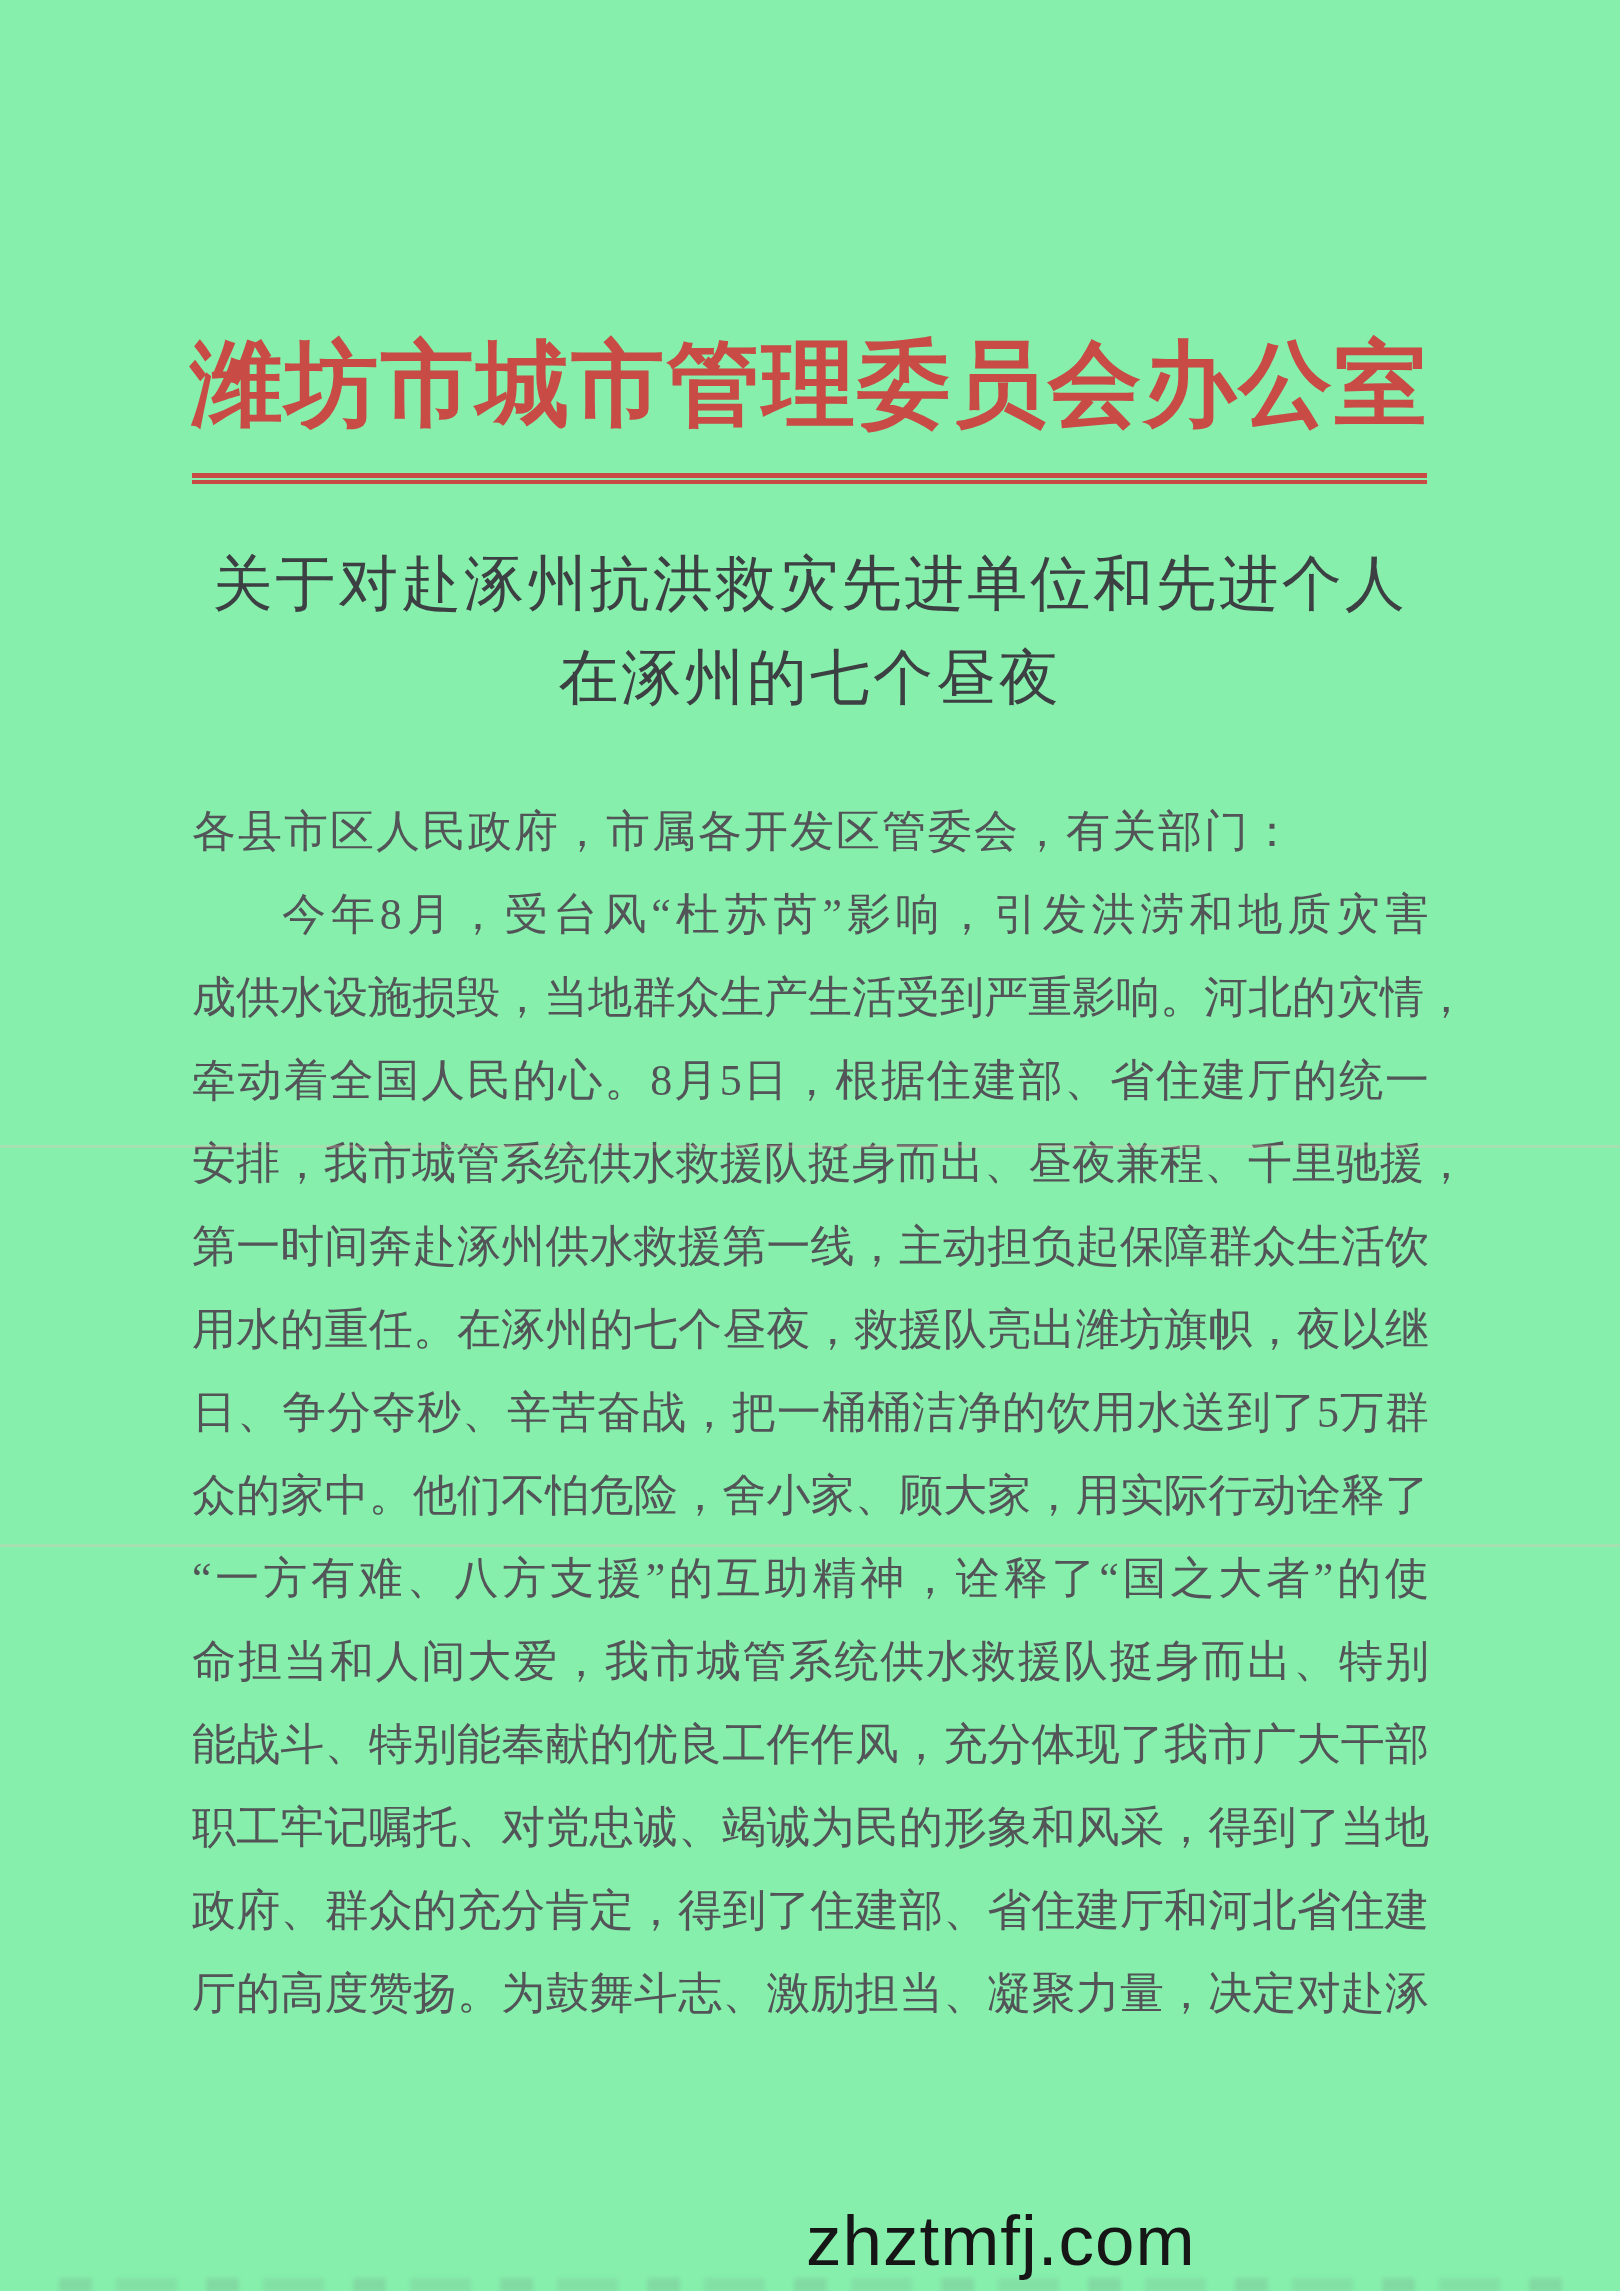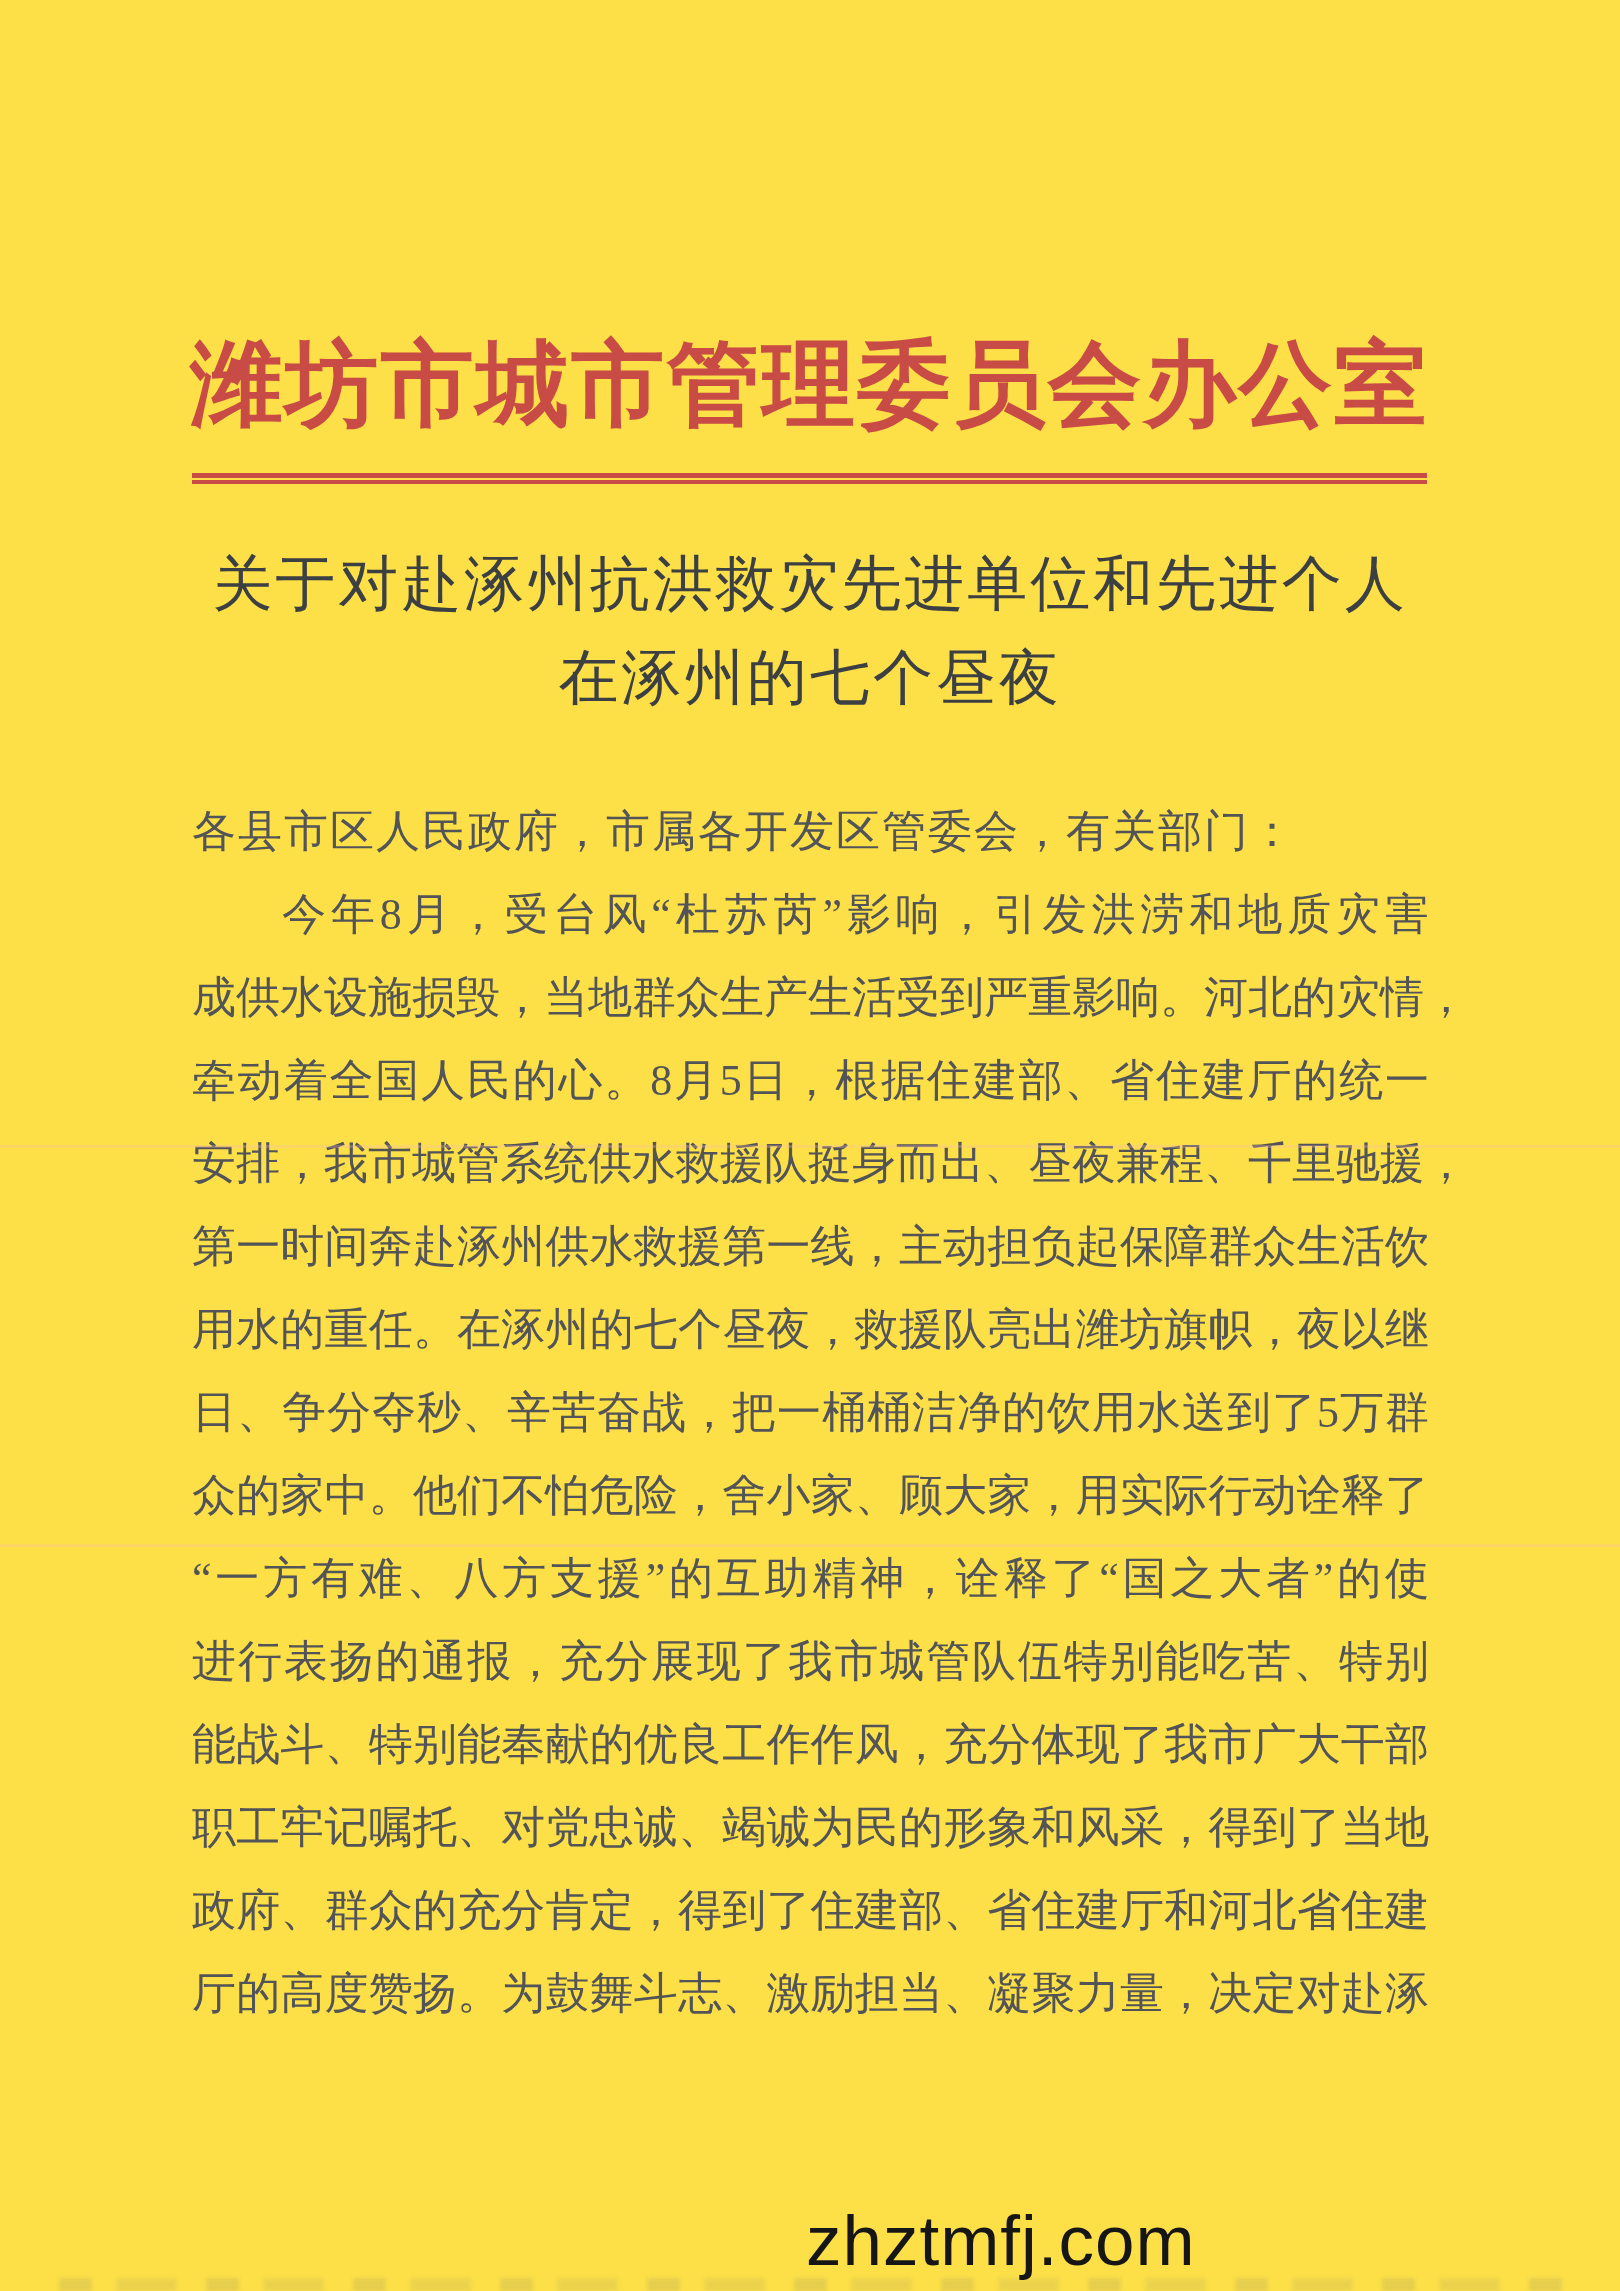--- a/index.html
+++ b/index.html
@@ -1,21 +1,21 @@
 <!DOCTYPE html>
 <html><head>
 <meta charset="utf-8">
 <style>
   html, body { margin: 0; padding: 0; background: #e8e8e8; }
   .page {
     position: relative;
     width: 1620px;
     height: 2292px;
     margin: 0 auto;
-    background: #fde047;
+    background: #86efac;
     overflow: hidden;
     font-family: "Liberation Serif", serif;
   }
   
   .org-name {
     position: absolute;
     top: 331px;
     left: 190px;
     width: 1237px;
     font-size: 93px;
@@ -128,21 +128,21 @@
     <div class="body-line salutation">各县市区人民政府，市属各开发区管委会，有关部门：</div>
     <div class="body-line indented">今年8月，受台风“杜苏芮”影响，引发洪涝和地质灾害</div>
     <div class="body-line">成供水设施损毁，当地群众生产生活受到严重影响。河北的灾情，</div>
     <div class="body-line">牵动着全国人民的心。8月5日，根据住建部、省住建厅的统一</div>
     <div class="body-line">安排，我市城管系统供水救援队挺身而出、昼夜兼程、千里驰援，</div>
     <div class="body-line">第一时间奔赴涿州供水救援第一线，主动担负起保障群众生活饮</div>
     <div class="body-line">用水的重任。在涿州的七个昼夜，救援队亮出潍坊旗帜，夜以继</div>
     <div class="body-line">日、争分夺秒、辛苦奋战，把一桶桶洁净的饮用水送到了5万群</div>
     <div class="body-line">众的家中。他们不怕危险，舍小家、顾大家，用实际行动诠释了</div>
     <div class="body-line">“一方有难、八方支援”的互助精神，诠释了“国之大者”的使</div>
-    <div class="body-line">进行表扬的通报，充分展现了我市城管队伍特别能吃苦、特别</div>
+    <div class="body-line">命担当和人间大爱，我市城管系统供水救援队挺身而出、特别</div>
     <div class="body-line">能战斗、特别能奉献的优良工作作风，充分体现了我市广大干部</div>
     <div class="body-line">职工牢记嘱托、对党忠诚、竭诚为民的形象和风采，得到了当地</div>
     <div class="body-line">政府、群众的充分肯定，得到了住建部、省住建厅和河北省住建</div>
     <div class="body-line">厅的高度赞扬。为鼓舞斗志、激励担当、凝聚力量，决定对赴涿</div>
   </div>
 
   <div class="scan-line-1"></div>
   <div class="scan-line-2"></div>
   <div class="bleed-through"></div>
 

